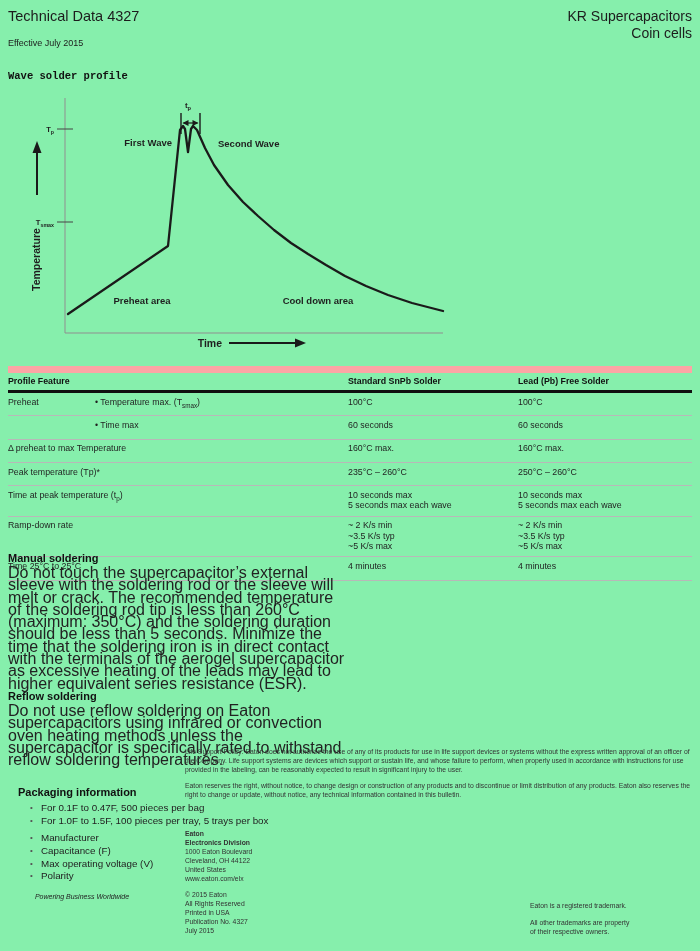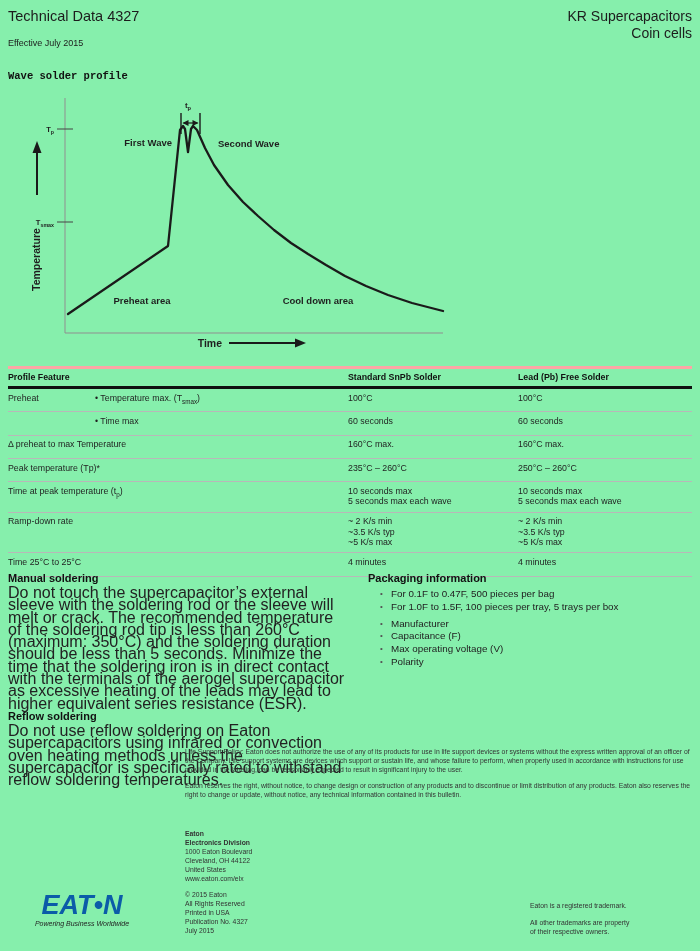--- a/index.html
+++ b/index.html
@@ -14,28 +14,28 @@
 
   .sec-title{position:absolute;left:8px;top:70px;font-size:10.5px;font-weight:bold;color:#111;font-family:Liberation Mono, monospace;}
 
   
   .chart{position:absolute;left:0;top:90px;}
   svg text{font-family:"Liberation Sans", sans-serif;fill:#1f1f1f;}
 
   
   .spec-table{position:absolute;left:8px;top:366px;width:684px;border-collapse:collapse;table-layout:fixed;}
   .spec-table th{font-size:8.8px;font-weight:bold;text-align:left;padding:3px 2px 4px 0;
-                 border-top:3px solid #fca5a5;border-bottom:3px solid #101010;color:#111;}
+                 border-top:7px solid #fca5a5;border-bottom:3px solid #101010;color:#111;}
   .spec-table td{font-size:8.8px;line-height:10.6px;padding:3.5px 2px 4.5px 0;vertical-align:top;
                  border-bottom:1px solid #b8b8b8;white-space:pre-line;color:#1f1f1f;}
   .spec-table sub{font-size:6.3px;}
   .grp{display:inline-block;width:87px;}
 
   
-  .cols{position:absolute;left:8px;top:572px;width:684px;display:flex;gap:8px;}
+  .cols{position:absolute;left:8px;top:552px;width:684px;display:flex;gap:20px;flex-direction:column;}
   .col-left{width:342px;}
   .col-right{flex:1;padding-left:10px;}
   .cols h3{font-size:11px;font-weight:bold;margin:0 0 3px 0;color:#111;}
   .cols p{font-size:16px;line-height:12.3px;margin:0;color:#222;}
   .block-gap{margin-top:14px;}
   .blist{margin:4px 0 0 0;padding:0 0 0 12px;list-style:none;}
   .blist li{font-size:9.8px;line-height:12.8px;position:relative;padding-left:11px;color:#222;}
   .blist li::before{content:"\2022";position:absolute;left:0;top:0;color:#555;font-size:8px;}
 
   
@@ -201,21 +201,20 @@
     <div class="copyright">
       <div>© 2015 Eaton</div>
       <div>All Rights Reserved</div>
       <div>Printed in USA</div>
       <div>Publication No. 4327</div>
       <div>July 2015</div>
     </div>
   </div>
 
   <div class="logo">
-    <div class="logo-word">EAT•N</div>
     <div class="logo-tagline">Powering Business Worldwide</div>
   </div>
 
   <div class="trademark">
     <div>Eaton is a registered trademark.</div>
     <div class="t2">All other trademarks are property
 of their respective owners.</div>
   </div>
 
 </div>

